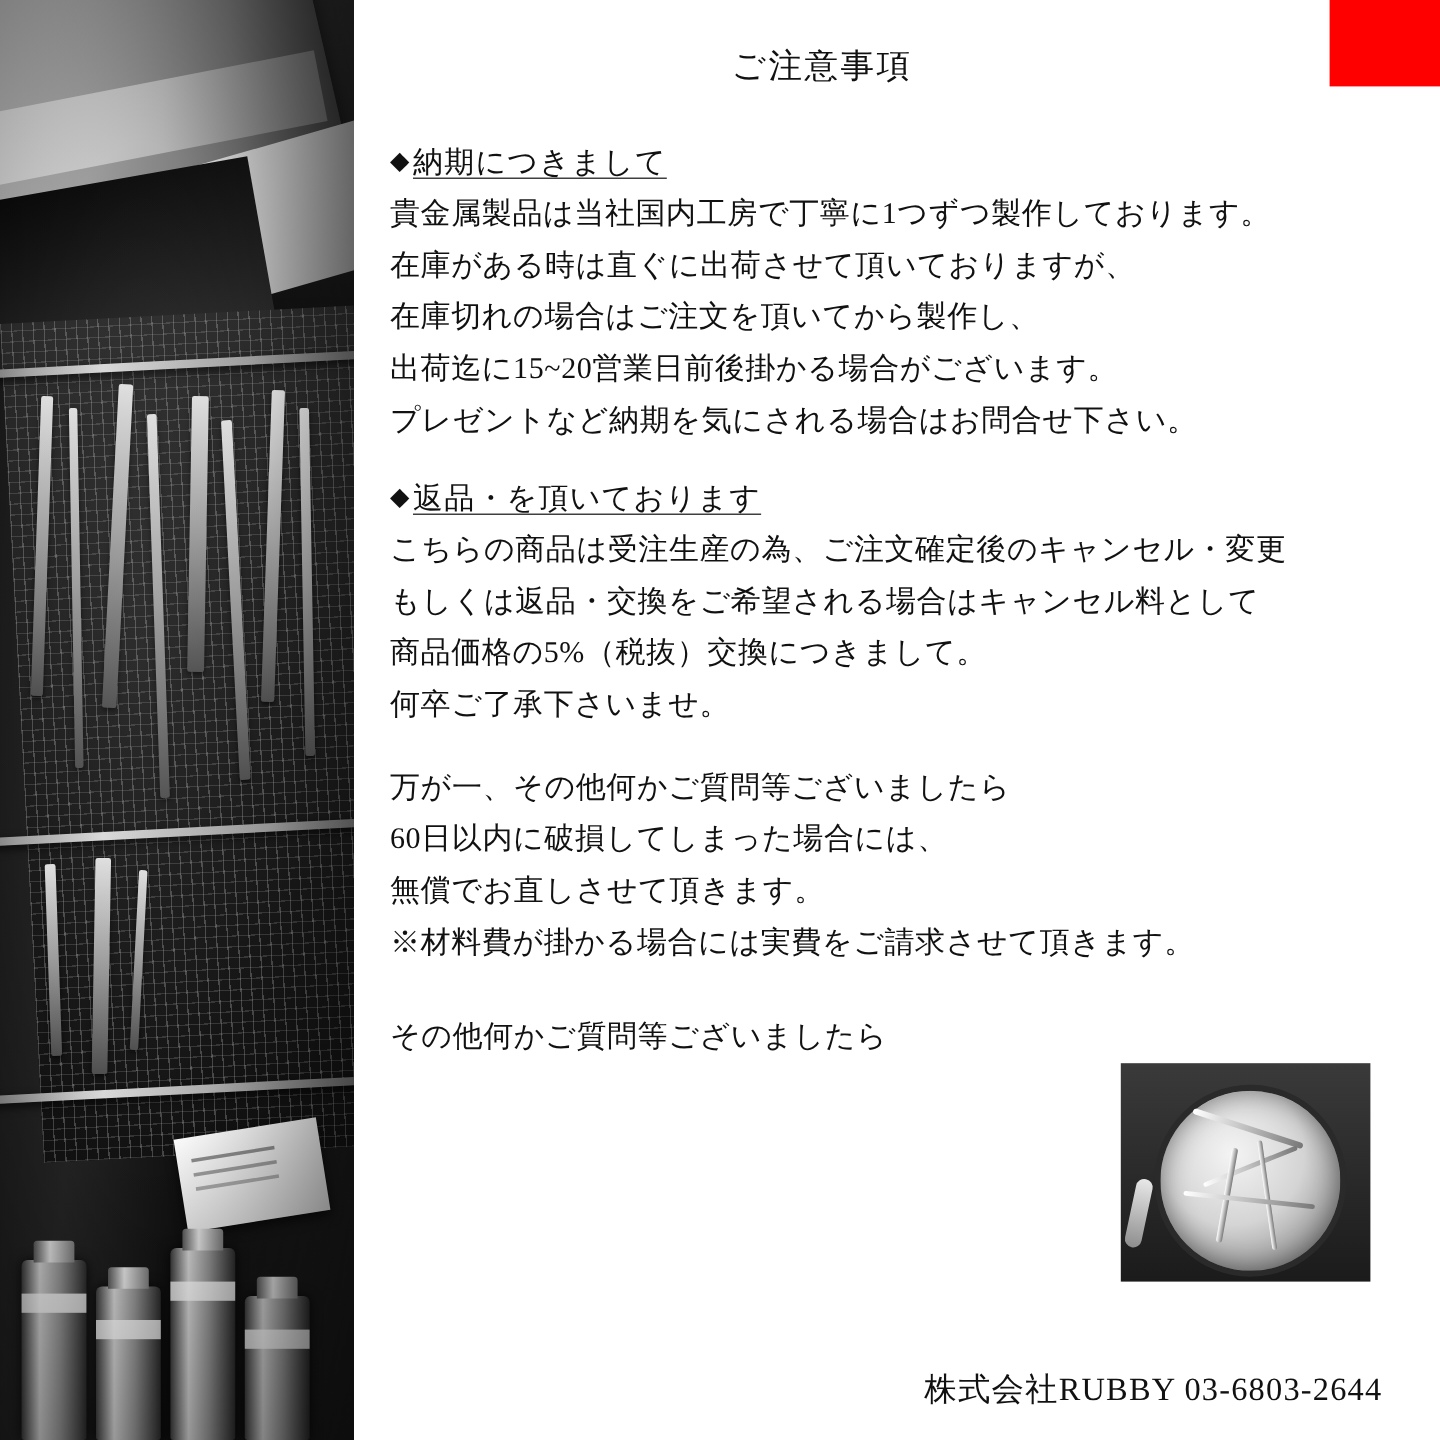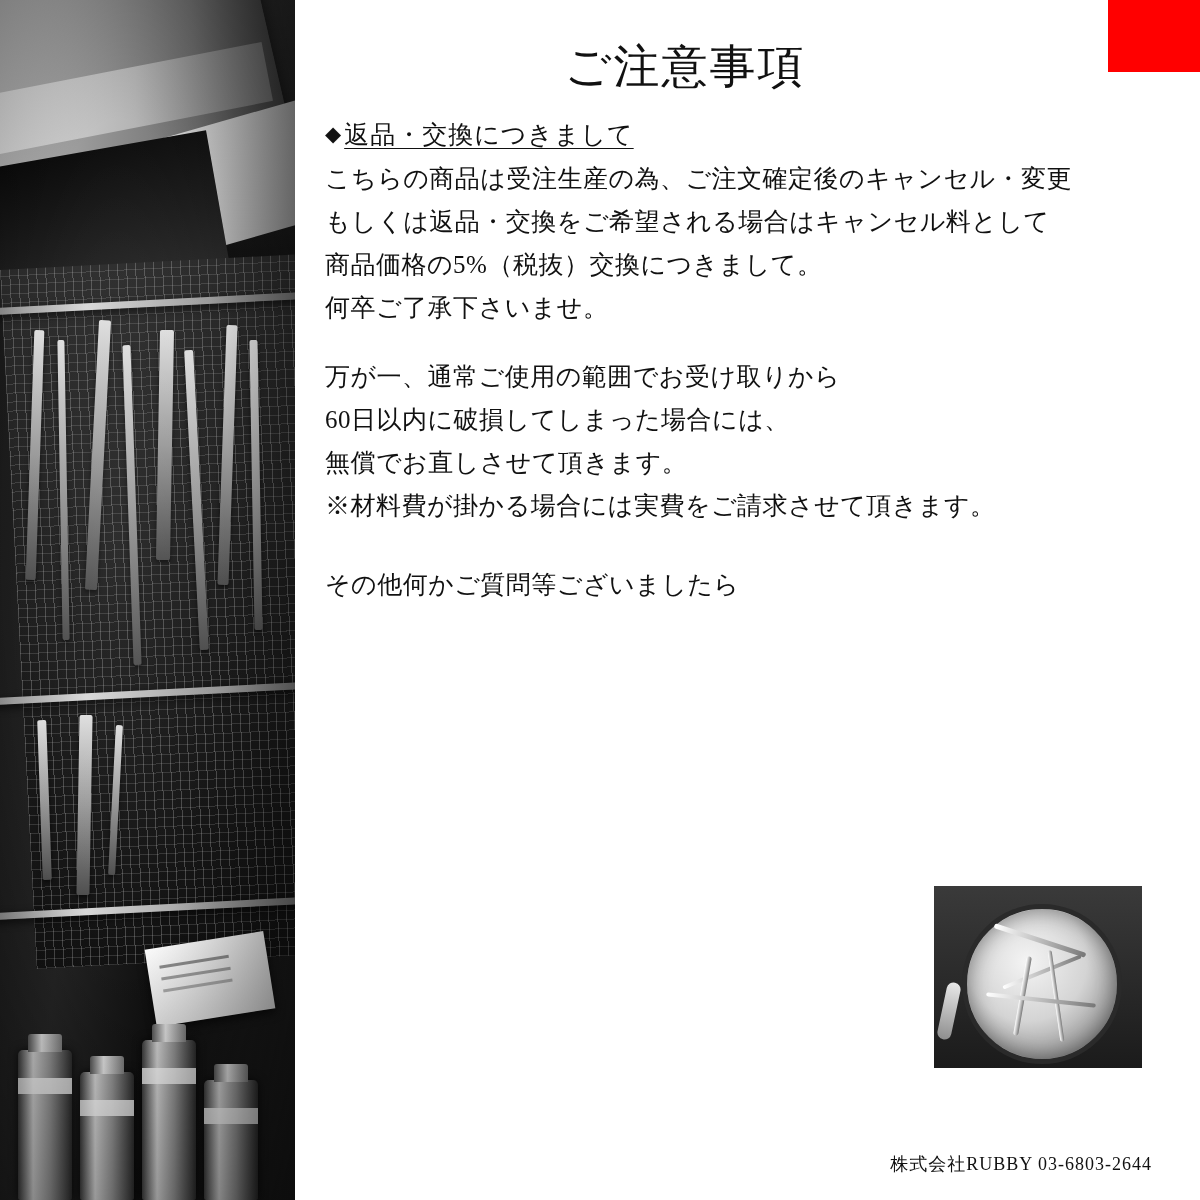--- a/index.html
+++ b/index.html
@@ -156,21 +156,21 @@
     top: 0;
     width: 905px;
     height: 1200px;
   }
   .doc-title {
     position: absolute;
     left: 0;
     top: 36px;
     width: 780px;
     text-align: center;
-    font-size: 46px;
+    font-size: 28px;
     color: #111;
     letter-spacing: 2px;
   }
   .sections {
     position: absolute;
     left: 30px;
     top: 118px;
     width: 850px;
   }
   .section {
@@ -235,21 +235,21 @@
     border-radius: 7px;
     background: linear-gradient(180deg,#e8e8e8 0%, #8e8e8e 100%);
     transform: rotate(12deg);
   }
 
   
   .footer {
     position: absolute;
     right: 48px;
     bottom: 24px;
-    font-size: 18px;
+    font-size: 27px;
     color: #111;
     letter-spacing: 1px;
     white-space: nowrap;
   }
 </style>
 </head>
 <body>
 
 <div class="page">
 
@@ -301,33 +301,43 @@
   </div>
 
   <div class="red-square"></div>
 
   <div class="content">
 
     <div class="doc-title">ご注意事項</div>
 
     <div class="sections">
 
-
       <div class="section">
         <div class="sec-head">
-          <span class="diamond">◆</span><span class="hd-text">返品・交換につきまして</span>
+          <span class="diamond">◆</span><span class="hd-text">納期につきまして</span>
+        </div>
+        <div class="sec-line">貴金属製品は当社国内工房で丁寧に1つずつ製作しております。</div>
+        <div class="sec-line">在庫がある時は直ぐに出荷させて頂いておりますが、</div>
+        <div class="sec-line">在庫切れの場合はご注文を頂いてから製作し、</div>
+        <div class="sec-line">出荷迄に15~20営業日前後掛かる場合がございます。</div>
+        <div class="sec-line">プレゼントなど納期を気にされる場合はお問合せ下さい。</div>
+      </div>
+
+      <div class="section">
+        <div class="sec-head">
+          <span class="diamond">◆</span><span class="hd-text">返品・を頂いております</span>
         </div>
         <div class="sec-line">こちらの商品は受注生産の為、ご注文確定後のキャンセル・変更</div>
         <div class="sec-line">もしくは返品・交換をご希望される場合はキャンセル料として</div>
         <div class="sec-line">商品価格の5%（税抜）交換につきまして。</div>
         <div class="sec-line">何卒ご了承下さいませ。</div>
       </div>
 
       <div class="section">
-        <div class="sec-line">万が一、通常ご使用の範囲でお受け取りから</div>
+        <div class="sec-line">万が一、その他何かご質問等ございましたら</div>
         <div class="sec-line">60日以内に破損してしまった場合には、</div>
         <div class="sec-line">無償でお直しさせて頂きます。</div>
         <div class="sec-line">※材料費が掛かる場合には実費をご請求させて頂きます。</div>
       </div>
 
       <div class="section plain">
         <div class="sec-line">その他何かご質問等ございましたら</div>
       </div>
 
     </div>

